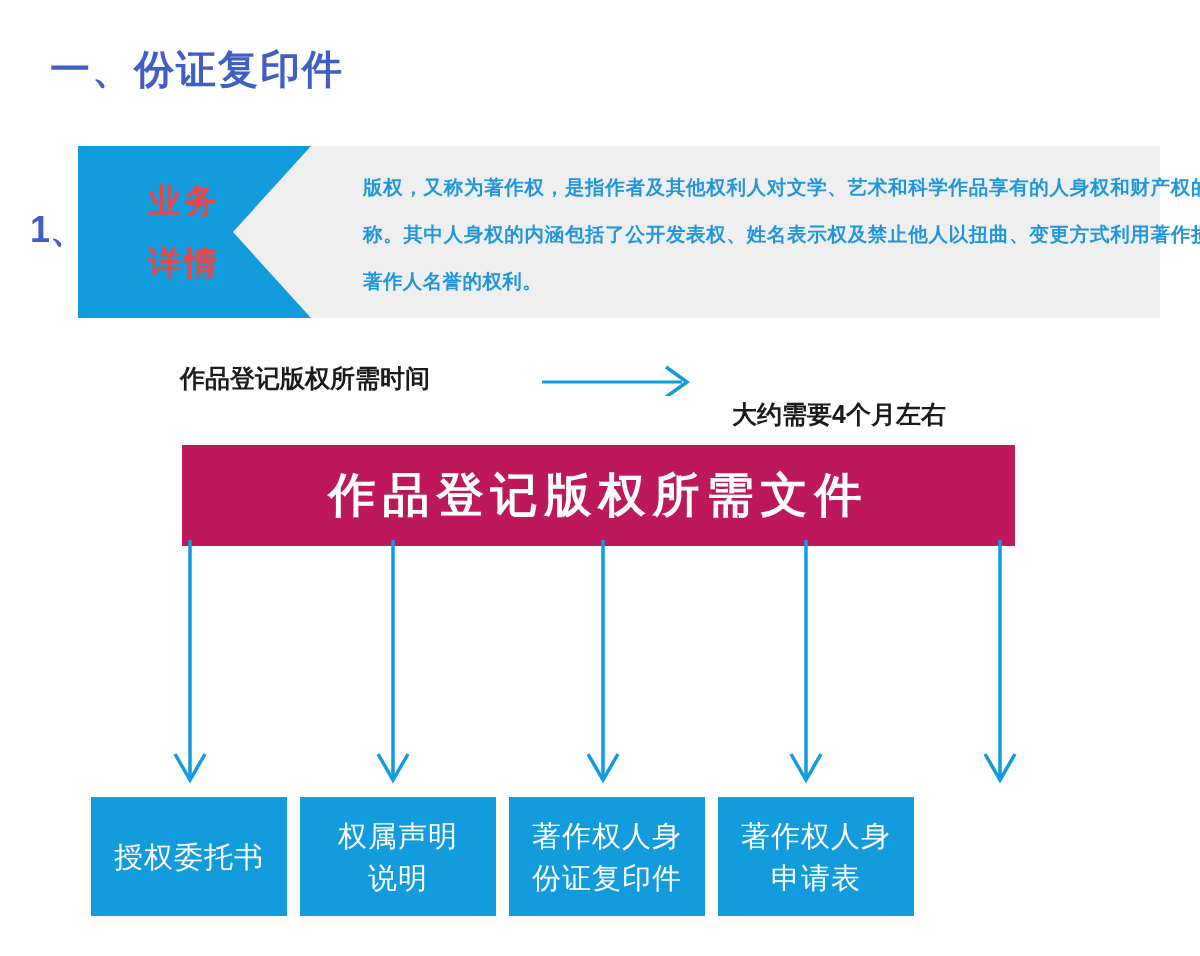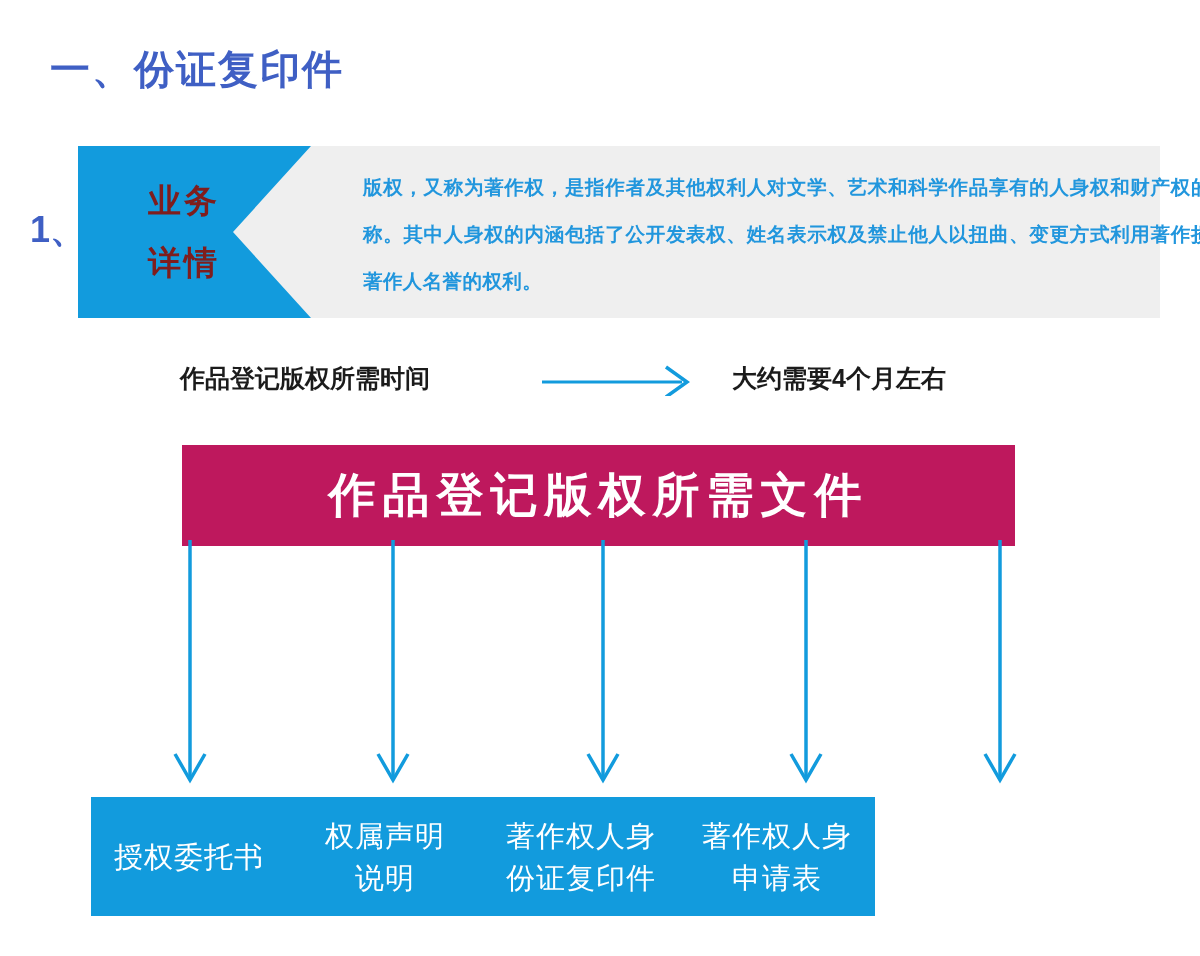--- a/index.html
+++ b/index.html
@@ -62,21 +62,21 @@
     width: 233px;
     height: 172px;
   }
   #detail-chevron svg { display: block; }
   #detail-label {
     position: absolute;
     left: 8px;
     top: 24px;
     width: 196px;
     text-align: center;
-    color: #7f1d1d;
+    color: #ef4444;
     font-size: 33px;
     font-weight: bold;
     line-height: 62px;
     letter-spacing: 3px;
     white-space: pre;
   }
   #detail-paragraph {
     position: absolute;
     left: 285px;
     top: 18px;
@@ -100,21 +100,21 @@
   .duration-text {
     position: absolute;
     top: 0px;
     font-size: 25px;
     font-weight: bold;
     color: #1b1b1b;
     line-height: 40px;
     white-space: pre;
   }
   #duration-left  { left: 0; }
-  #duration-right { left: 552px; }
+  #duration-right { left: 552px; margin-top: 36px; }
   #duration-arrow {
     position: absolute;
     left: 362px;
     top: 6px;
     width: 150px;
     height: 32px;
   }
   #duration-arrow svg { display: block; }
 
   
@@ -148,20 +148,21 @@
   #connectors svg { display: block; }
 
   
   #doc-boxes {
     position: absolute;
     left: 82px;
     top: 797px;
     width: 1048px;
     height: 119px;
     display: flex;
+    gap: 13px;
     padding-left: 9px;
   }
   .doc-box {
     width: 196px;
     height: 119px;
     background: #129bdd;
     display: flex;
     align-items: center;
     justify-content: center;
     text-align: center;

